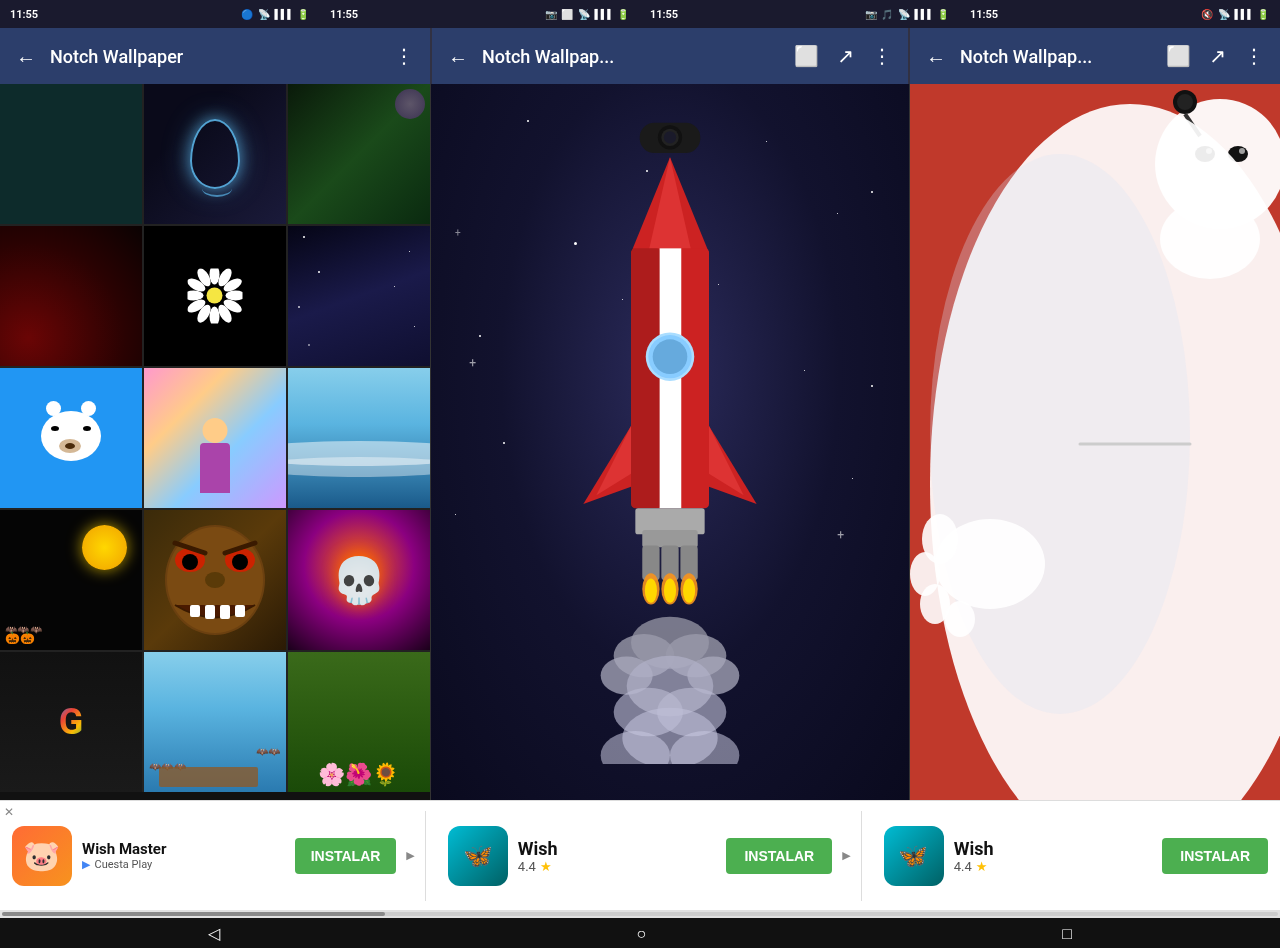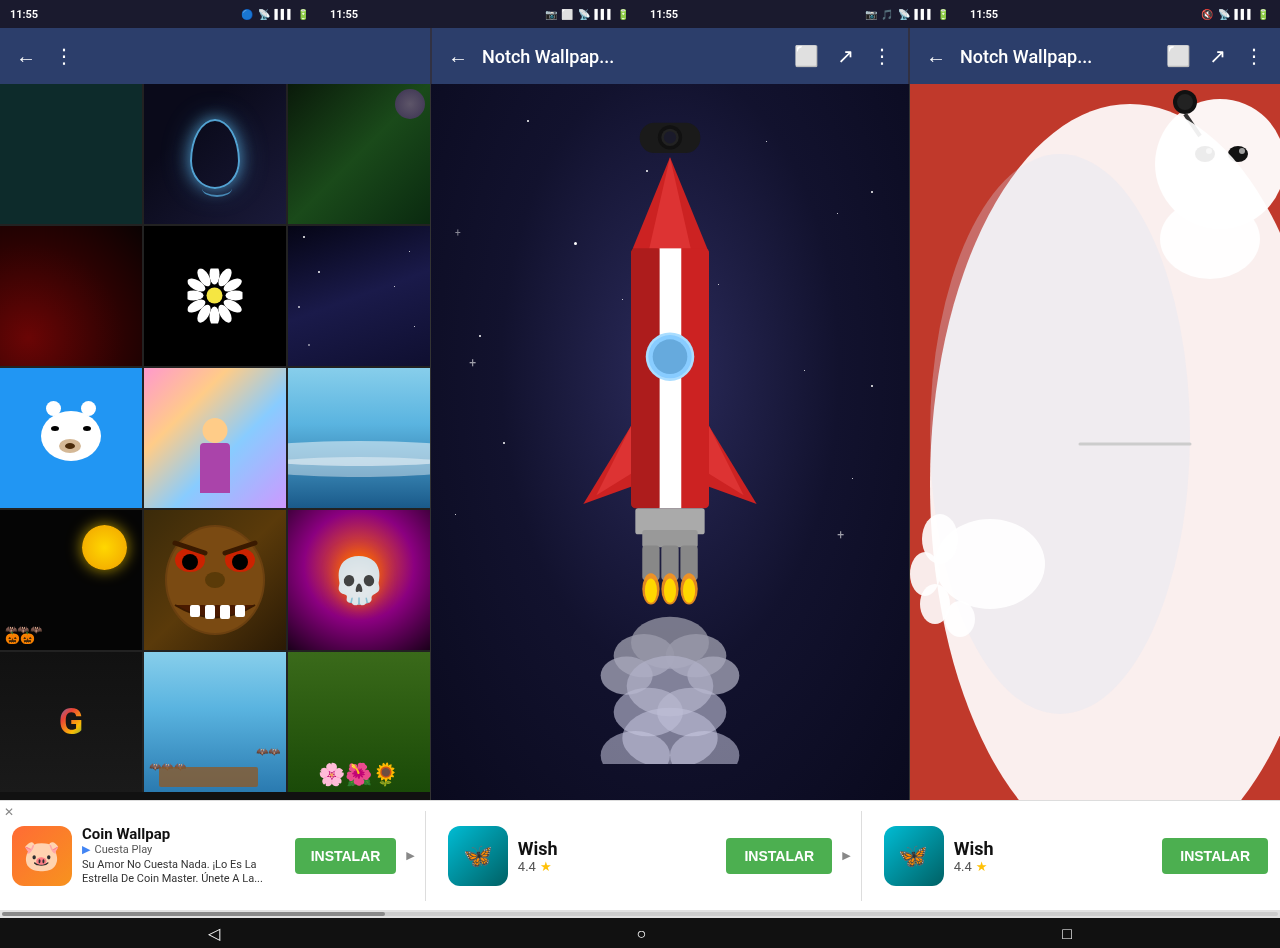--- a/index.html
+++ b/index.html
@@ -372,20 +372,21 @@
         <span style="font-size:9px;">▌▌▌</span>
         <span>🔋</span>
     </div>
   </div>
 </div>
 
 <div class="nav-bars-row">
 
   <div class="nav-bar" style="flex:430px; max-width:430px; min-width:430px;">
     <span class="nav-icon">←</span>
+    <span class="nav-bar-title">Notch Wallpaper</span>
     <span class="nav-icon">⋮</span>
   </div>
   <div class="nav-section-divider"></div>
 
   <div class="nav-bar" style="flex:1;">
     <span class="nav-icon">←</span>
     <span class="nav-bar-title">Notch Wallpap...</span>
     <span class="nav-icon">⬜</span>
     <span class="nav-icon">↗</span>
     <span class="nav-icon">⋮</span>
@@ -663,26 +664,25 @@
     </div>
   </div>
 </div>
 
 <div class="ad-banner" style="position:relative;">
   <span class="close-ad-btn">✕</span>
 
   <div class="ad-section" style="max-width:440px;">
     <div class="coin-master-icon">🐷</div>
     <div class="ad-text">
-      <div class="ad-app-name">Coin Wallpap</div>
+      <div class="ad-app-name">Wish Master</div>
       <div class="ad-store-row">
         <span class="play-icon" style="color:#4285f4;font-size:11px;">▶</span>
         <span>Cuesta Play</span>
       </div>
-      <div class="ad-description">Su Amor No Cuesta Nada. ¡Lo Es La Estrella De Coin Master. Únete A La...</div>
     </div>
     <button class="install-btn">INSTALAR</button>
   </div>
 
   <span class="ad-arrow-icon">▶</span>
   <div class="ad-divider"></div>
 
   <div class="wish-section">
     <div class="wish-icon" style="background:linear-gradient(135deg,#00bcd4,#006064);">
       <span style="font-size:24px;">🦋</span>

